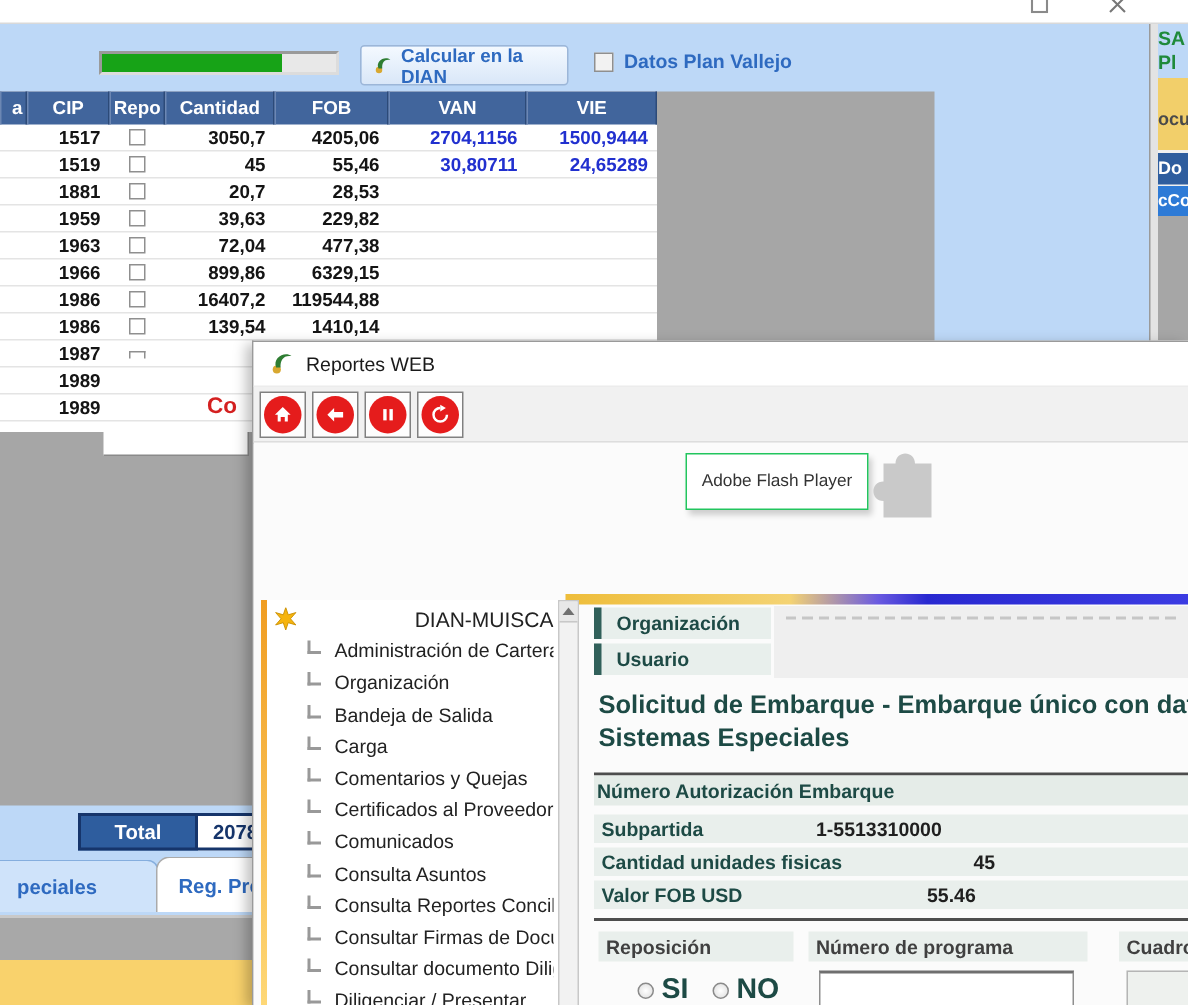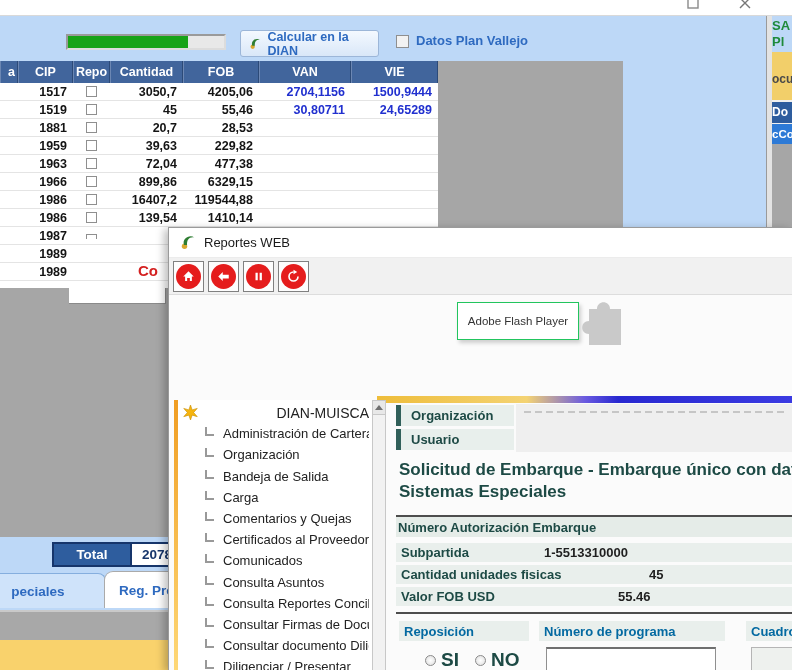--- a/index.html
+++ b/index.html
@@ -98,21 +98,21 @@
   .rw-heading .l1{white-space:nowrap;overflow:hidden;}
 
   .secbar{left:227px;top:287px;width:397px;border-top:2px solid #4d4d4d;}
   .secbar-in{height:20px;background:#e5ece8;color:#1d4a45;font-weight:bold;font-size:13px;display:flex;align-items:center;padding-left:2px;}
 
   .frow{left:227px;width:397px;height:19px;background:#e9efec;color:#1d4a45;font-weight:bold;font-size:13px;
     display:flex;align-items:center;padding-left:5px;}
   .fval{position:absolute;top:0;height:19px;display:flex;align-items:center;color:#1f1f1f;font-weight:bold;font-size:13px;}
   .divider2{left:227px;top:384px;width:397px;border-top:2px solid #4d4d4d;}
 
-  .bhead{top:393px;height:20px;background:#e9efec;color:#0369a1;font-weight:bold;font-size:13px;
+  .bhead{top:393px;height:20px;background:#e9efec;color:#404040;font-weight:bold;font-size:13px;
     display:flex;align-items:center;padding-left:5px;}
   .radio{width:11px;height:11px;border-radius:50%;border:1px solid #8a8a8a;background:radial-gradient(#ffffff,#dcdcdc);}
   .radio-item{top:421px;display:flex;align-items:center;gap:5px;color:#1d4a45;font-weight:bold;font-size:19px;}
   .prog-input{left:377px;top:419px;width:170px;height:24px;background:#fff;border:1px solid #8f8f8f;border-top:2px solid #6f6f6f;}
   .cuadro-box{left:582px;top:419px;width:42px;height:24px;background:#eef1ee;border:1px solid #b5b5b5;}
 </style>
 </head>
 <body>
 
 <div class="screen">

